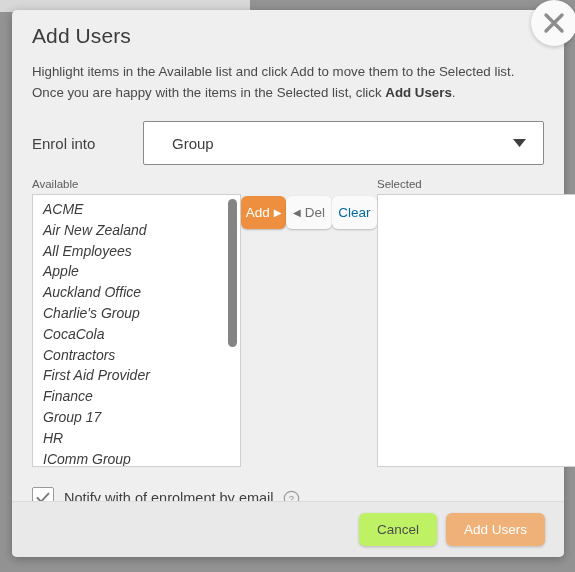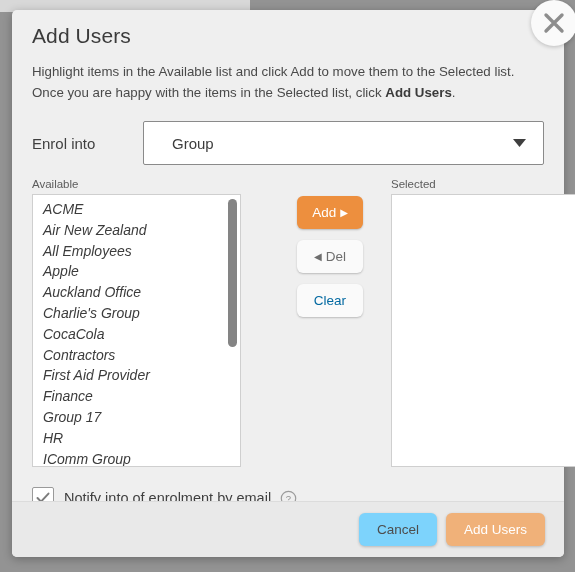--- a/index.html
+++ b/index.html
@@ -167,27 +167,26 @@
     left: 0;
     top: 1px;
     width: 9px;
     height: 148px;
     background: #848484;
     border-radius: 5px;
   }
 
   
   .mid-col {
-    width: 122px;
+    width: 136px;
     flex: none;
     padding-top: 18px;
     display: flex;
-    flex-direction: column;
-    align-items: center;
-    margin-left: 28px;
+    flex-direction: row;
+    align-items: center;
   }
   .mid-btn {
     width: 66px;
     height: 33px;
     border-radius: 6px;
     border: none;
     font-size: 13.5px;
     font-family: "Liberation Sans", sans-serif;
     cursor: pointer;
     margin-bottom: 11px;
@@ -261,21 +260,21 @@
     height: 33px;
     border-radius: 6px;
     border: none;
     font-size: 13.5px;
     font-family: "Liberation Sans", sans-serif;
     cursor: pointer;
     box-shadow: 0 1px 3px rgba(0,0,0,0.22);
     padding: 0 18px;
   }
   #cancel-button {
-    background: #7dd3fc;
+    background: #bef264;
     color: #4d4d4d;
   }
   #add-users-button {
     background: #f0b179;
     color: #ffffff;
   }
 </style>
 </head>
 <body>
 
@@ -355,21 +354,21 @@
       </div>
 
     </div>
 
     <div class="notify-row">
       <div id="notify-checkbox">
         <svg id="notify-check-glyph" width="14" height="12" viewBox="0 0 14 12" aria-hidden="true">
           <path d="M1.5 6 L5 9.6 L12.5 1.6" stroke="#7c7c7c" stroke-width="2" fill="none" stroke-linecap="round" stroke-linejoin="round"></path>
         </svg>
       </div>
-      <span id="notify-label">Notify into of enrolment by email</span>
+      <span id="notify-label">Notify with of enrolment by email</span>
       <span id="help-icon">
         <svg width="17" height="17" viewBox="0 0 17 17" aria-hidden="true">
           <circle cx="8.5" cy="8.5" r="7.2" fill="none" stroke="#9b9b9b" stroke-width="1.2"></circle>
           <text x="8.5" y="12.2" text-anchor="middle" font-family="Liberation Sans, sans-serif" font-size="9.5" fill="#8e8e8e">?</text>
         </svg>
       </span>
     </div>
 
   </div>
 

